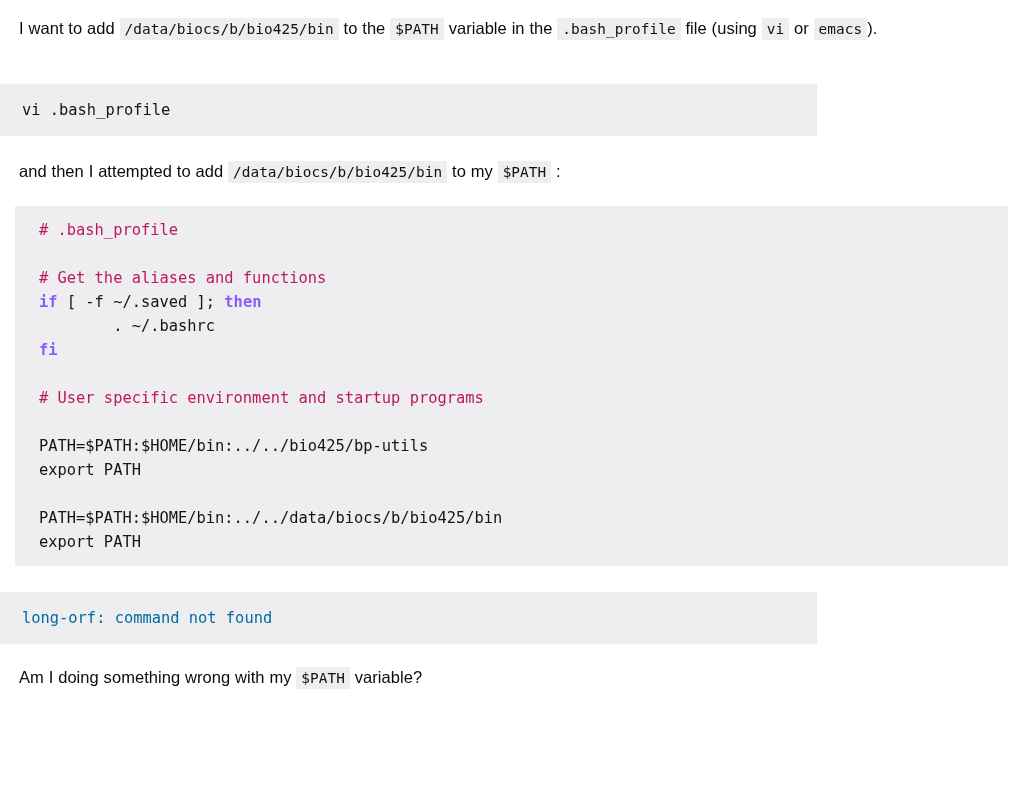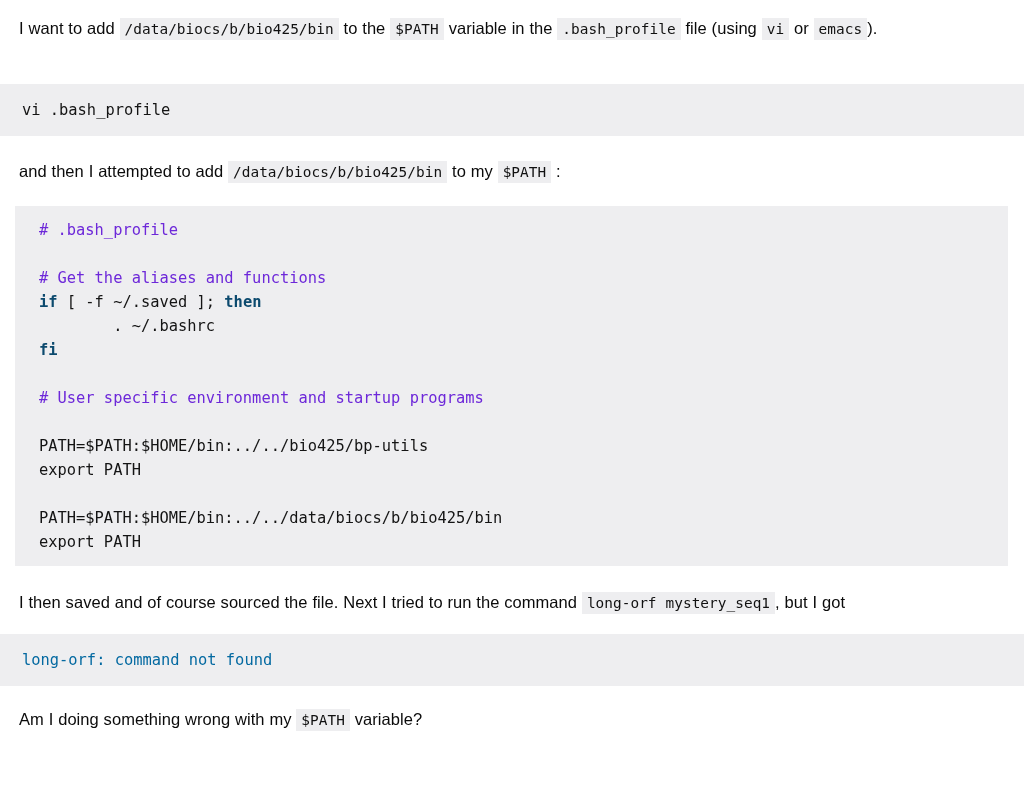--- a/index.html
+++ b/index.html
@@ -60,37 +60,37 @@
     font-size: 15.4px;
     line-height: 24px;
     background: #eeeef0;
     color: #111111;
     white-space: pre;
     overflow: hidden;
     box-sizing: border-box;
   }
 
   pre.block.full {
-    width: 1024px;
+    width: 817px;
     padding: 14px 0 14px 22px;
   }
 
   pre.block.inset {
     width: 993px;
     margin-left: 15px;
     padding: 12px 0 12px 24px;
   }
 
   pre.block.muted {
     color: #0369a1;
   }
 
   
-  .tok-comment { color: #6d28d9; }
-  .tok-kw { color: #0c4a6e; font-weight: bold; }
+  .tok-comment { color: #be185d; }
+  .tok-kw { color: #8b5cf6; font-weight: bold; }
   .tok-plain { color: #141414; }
 
   .blank-line { display: block; height: 24px; }
 </style>
 </head>
 <body>
 
 <div class="page">
 
   <p class="para">
@@ -131,24 +131,20 @@
 <span class="tok-plain">        . ~/.bashrc</span>
 <span class="tok-kw">fi</span>
 <span class="blank-line"></span><span class="tok-comment"># User specific environment and startup programs</span>
 <span class="blank-line"></span><span class="tok-plain">PATH=$PATH:$HOME/bin:../../bio425/bp-utils</span>
 <span class="tok-plain">export PATH</span>
 <span class="blank-line"></span><span class="tok-plain">PATH=$PATH:$HOME/bin:../../data/biocs/b/bio425/bin</span>
 <span class="tok-plain">export PATH</span></pre>
 
   <div class="sp-before-p4"></div>
 
-  <p class="para">
-    <span>I then saved and of course sourced the file. Next I tried to run the command</span>
-    <code class="inline">long-orf mystery_seq1</code><span>, but I got</span>
-  </p>
 
   <div class="sp-after-p4"></div>
 
   <pre class="block full muted"><span>long-orf: command not found</span></pre>
 
   <div class="sp-before-p5"></div>
 
   <p class="para">
     <span>Am I doing something wrong with my</span>
     <code class="inline">$PATH</code>

